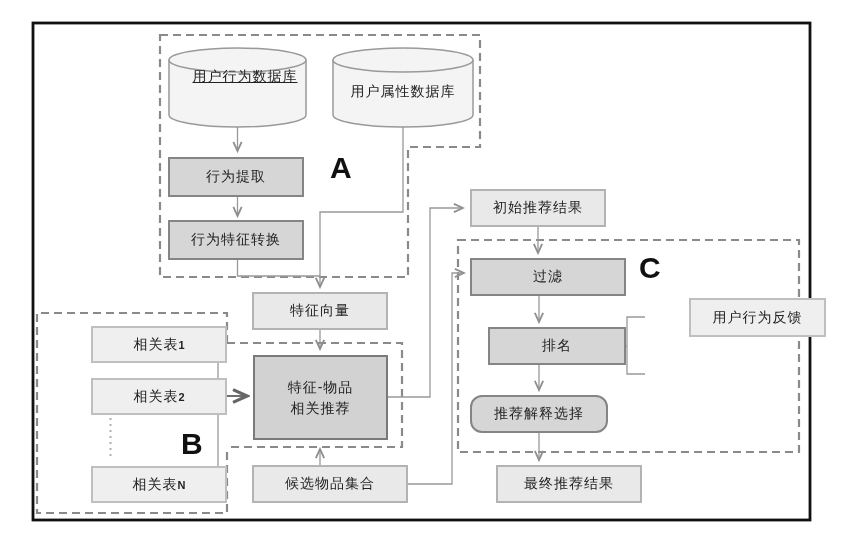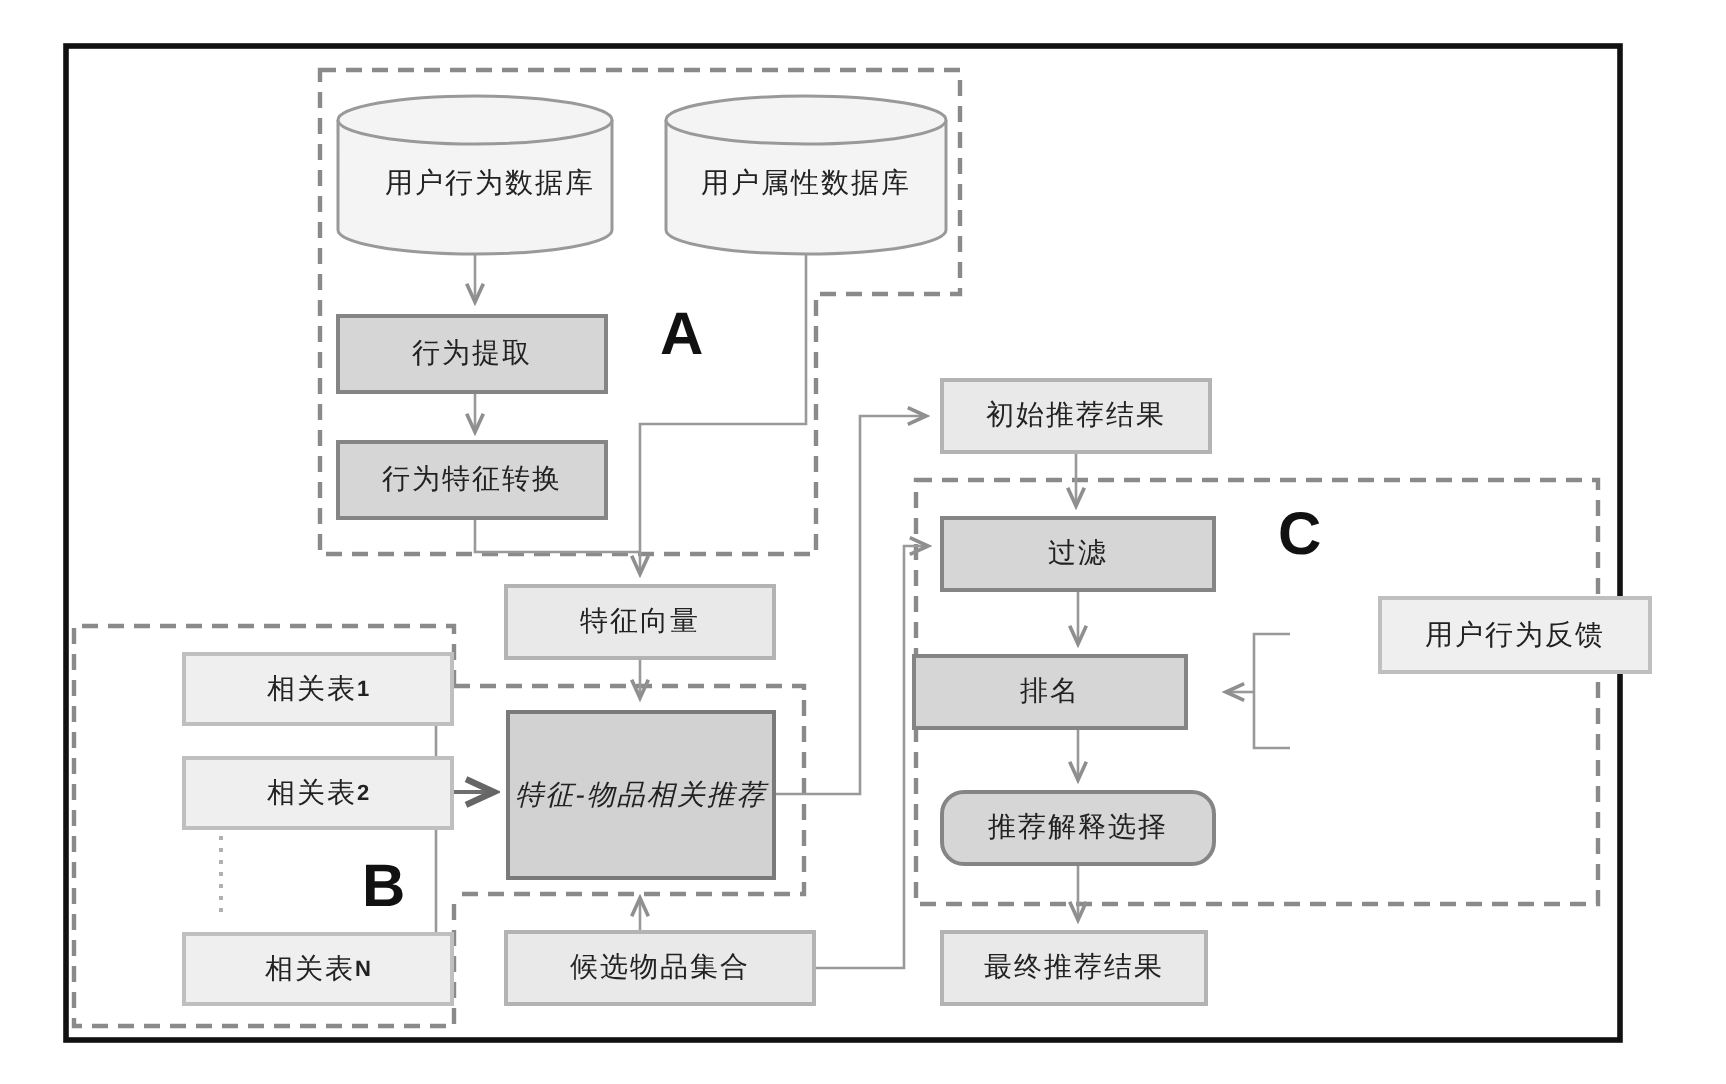--- a/index.html
+++ b/index.html
@@ -11,21 +11,21 @@
   .node{
     position:absolute;display:flex;align-items:center;justify-content:center;
     box-sizing:border-box;font-size:14px;color:#222222;letter-spacing:1px;
     text-align:center;white-space:nowrap;
   }
   .proc{background:var(--process-fill);border:2px solid var(--process-border);}
   .data{background:var(--data-fill);border:2px solid var(--data-border);}
   .tbl{background:var(--table-fill);border:2px solid var(--table-border);margin-left:44px;}
   .big{
     background:var(--feature-box-fill);border:2px solid var(--feature-box-border);
-    flex-direction:row;line-height:1.45;font-style:italic;
+    flex-direction:column;line-height:1.45;
   }
   .dbtext{background:transparent;border:none;}
   .seclabel{
     position:absolute;font-weight:bold;font-size:30px;color:#111111;
     font-family:"Liberation Sans",sans-serif;
   }
   .sfx{font-size:11px;font-weight:bold;letter-spacing:0;}
   .dash{fill:none;stroke:var(--dash-line);stroke-width:2.2;stroke-dasharray:8 5;}
   .ln{fill:none;stroke:var(--line);stroke-width:1.3;}
   .ln2{fill:none;stroke:#6e6e6e;stroke-width:2;}
@@ -78,21 +78,21 @@
     <path class="ln" marker-end="url(#arw)" d="M539,296 V322"></path>
     <path class="ln" marker-end="url(#arw)" d="M539,365 V390"></path>
     <path class="ln" marker-end="url(#arw)" d="M539,433 V460"></path>
     <path class="ln" marker-end="url(#arw)" d="M320,465 V449"></path>
     <path class="ln" marker-end="url(#arw)" d="M388,484 H452 V273 H464"></path>
     <path class="ln" d="M645,317 H627 V374 H645"></path>
     <path class="ln" marker-end="url(#arw)" d="M627,346 H613"></path>
     <path class="dots" d="M110.5,418 V458"></path>
   </svg>
 
-  <div class="node dbtext" style="left:169px;top:73px;width:152px;height:38px;">用户行为数据库</div>
+  <div class="node dbtext" style="left:169px;top:58px;width:152px;height:38px;text-decoration:underline;">用户行为数据库</div>
   <div class="node dbtext" style="left:333px;top:73px;width:140px;height:38px;">用户属性数据库</div>
 
   <div class="node proc" style="left:168px;top:157px;width:136px;height:40px;">行为提取</div>
   <div class="node proc" style="left:168px;top:220px;width:136px;height:40px;">行为特征转换</div>
 
   <div class="node data" style="left:252px;top:292px;width:136px;height:38px;">特征向量</div>
   <div class="node big" style="left:253px;top:355px;width:135px;height:85px;">
     <span>特征-物品</span>
     <span>相关推荐</span>
   </div>
@@ -106,23 +106,23 @@
     <span>相关表</span>
       <span class="sfx">2</span>
   </div>
   <div class="node tbl" style="left:47px;top:466px;width:136px;height:37px;">
     <span>相关表</span>
       <span class="sfx">N</span>
   </div>
 
   <div class="node data" style="left:470px;top:189px;width:136px;height:38px;">初始推荐结果</div>
 
-  <div class="node proc" style="left:470px;top:258px;width:138px;height:38px;">过滤</div>
-  <div class="node proc" style="left:456px;top:327px;width:138px;height:38px;">排名</div>
+  <div class="node proc" style="left:470px;top:258px;width:156px;height:38px;">过滤</div>
+  <div class="node proc" style="left:488px;top:327px;width:138px;height:38px;">排名</div>
   <div class="node proc" style="left:470px;top:395px;width:138px;height:38px;border-radius:12px;">推荐解释选择</div>
-  <div class="node data" style="left:470px;top:465px;width:134px;height:38px;">最终推荐结果</div>
+  <div class="node data" style="left:496px;top:465px;width:146px;height:38px;">最终推荐结果</div>
 
   <div class="node tbl" style="left:645px;top:298px;width:137px;height:39px;">用户行为反馈</div>
 
   <div class="seclabel" style="left:330px;top:151px;">A</div>
   <div class="seclabel" style="left:181px;top:427px;">B</div>
   <div class="seclabel" style="left:639px;top:251px;">C</div>
 </div>
 
 </body></html>

